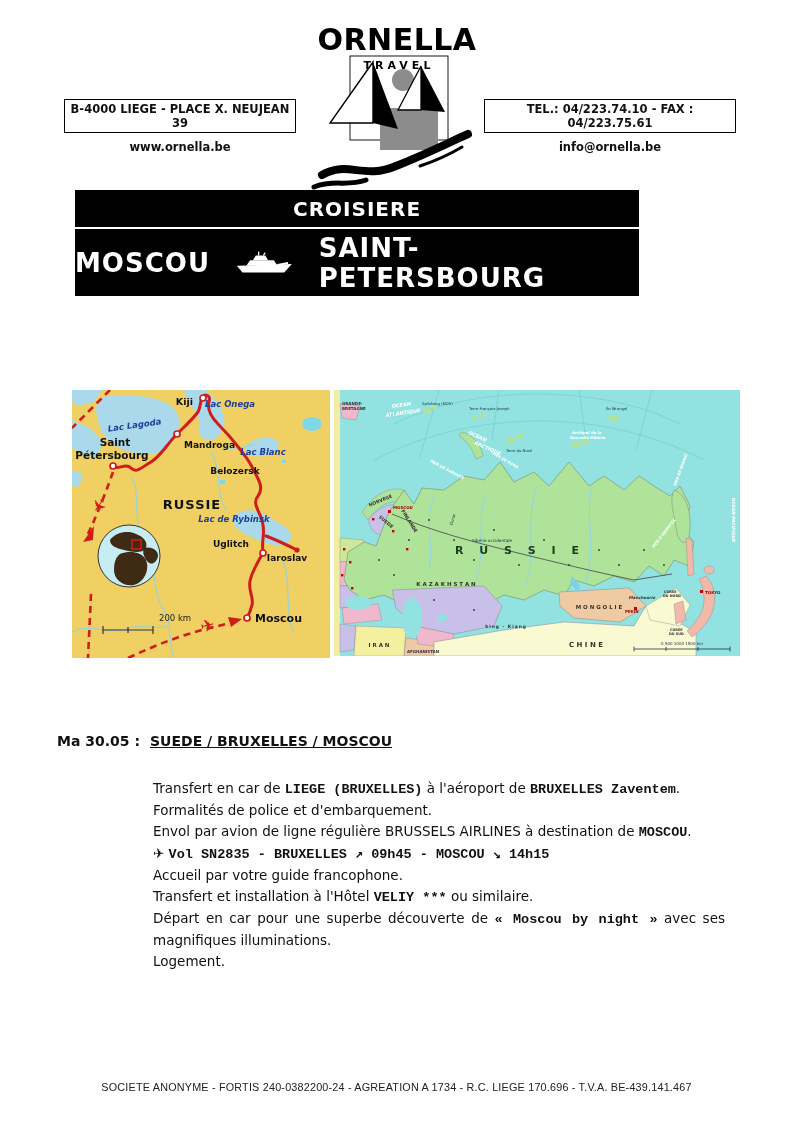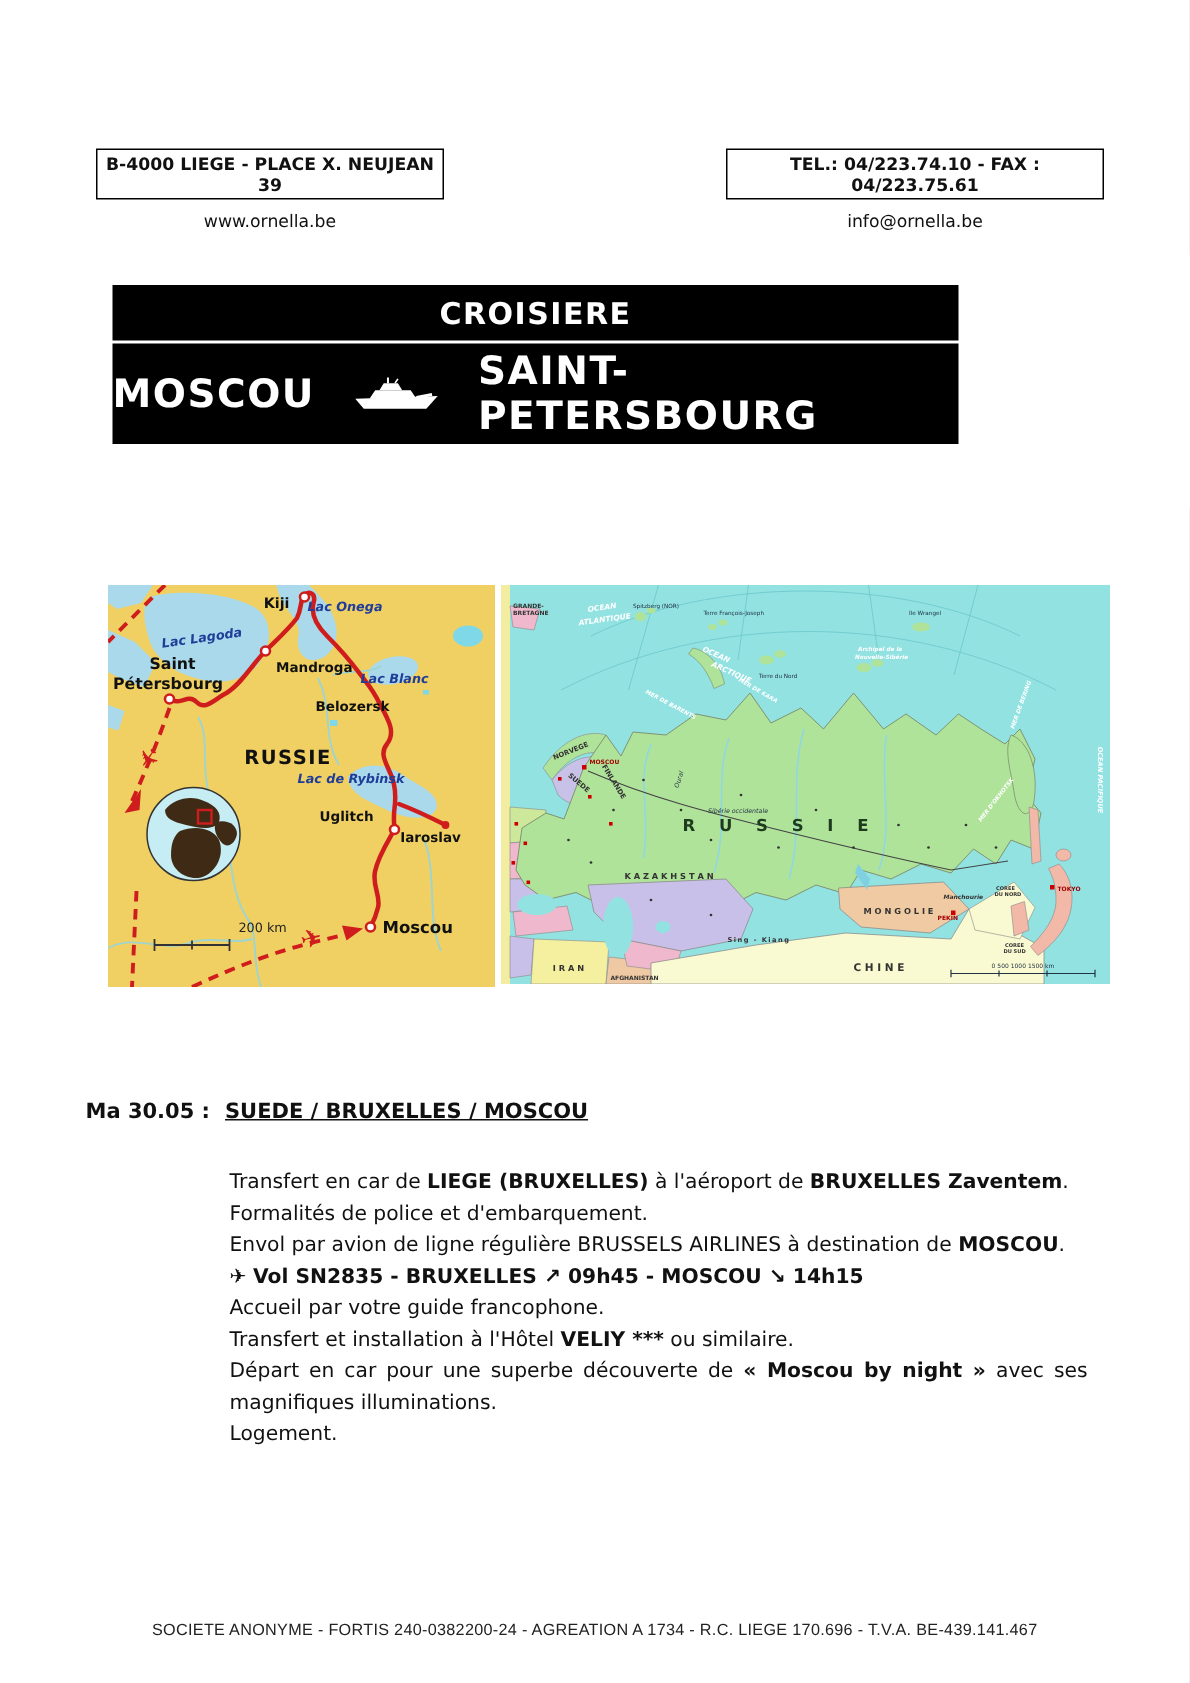--- a/index.html
+++ b/index.html
@@ -4,21 +4,21 @@
 <style>
   html,body{margin:0;padding:0;background:#e8e8e8;}
   .page{
     position:relative;width:793px;height:1122px;margin:0 auto;background:#fff;
     font-family:"DejaVu Sans",sans-serif;color:#111;overflow:hidden;
   }
   
   .logo-wrap{position:absolute;left:308px;top:10px;width:178px;height:180px;}
   .contact{position:absolute;text-align:center;font-size:11.5px;font-weight:bold;}
   .contact .box{border:1.5px solid #000;padding:2px 5px;display:block;}
-  .contact .under{margin-top:7px;font-weight:normal;}
+  .contact .under{margin-top:7px;font-weight:bold;}
   .contact-left{left:64px;top:99px;width:232px;}
   .contact-right{left:484px;top:99px;width:252px;}
   
   .banner{position:absolute;left:75px;width:564px;background:#000;color:#fff;
     display:flex;align-items:center;justify-content:center;font-weight:bold;}
   .banner1{top:190px;height:37px;font-size:20px;letter-spacing:1px;}
   .banner2{top:229px;height:67px;font-size:26px;letter-spacing:1px;gap:24px;}
   .banner2 svg{display:block;}
   
   .date-title{position:absolute;top:322px;left:0;width:100%;text-align:center;
@@ -27,32 +27,48 @@
   .map-left{position:absolute;left:72px;top:390px;width:258px;height:268px;}
   .map-right{position:absolute;left:334px;top:390px;width:406px;height:266px;}
   .map-left svg,.map-right svg{display:block;width:100%;height:100%;}
   
   .itin{position:absolute;left:57px;top:731px;width:678px;font-size:13.5px;line-height:21px;}
   .itin-head{display:flex;font-weight:bold;font-size:14px;}
   .itin-day{width:93px;flex:0 0 93px;}
   .itin-title{text-decoration:underline;}
   .itin-body{margin-left:96px;margin-top:26px;width:572px;}
   .itin-line{min-height:21px;}
-  .itin-line .b{font-weight:bold;}
+  .itin-line .b{font-weight:bold;font-family:Liberation Mono, monospace;}
   .itin-line.justify{text-align:justify;}
   
   .footer{position:absolute;top:1081px;left:0;width:100%;text-align:center;
     font-family:Liberation Sans, sans-serif;font-size:10.8px;letter-spacing:0.2px;color:#222;}
   svg text{font-family:"DejaVu Sans",sans-serif;}
 </style>
 </head>
 <body>
 
 <div class="page">
 
+  <div class="logo-wrap">
+    <svg viewBox="0 0 178 180">
+      <text x="89" y="40" text-anchor="middle" font-size="30" font-weight="bold" letter-spacing="0.5" fill="#000">ORNELLA</text>
+      <rect x="42" y="46" width="98" height="84" fill="none" stroke="#000" stroke-width="0.9"></rect>
+      <text x="91" y="59" text-anchor="middle" font-size="11" font-weight="bold" letter-spacing="4" fill="#000">TRAVEL</text>
+      <rect x="72" y="98" width="58" height="42" fill="#8c8c8c"></rect>
+      <circle cx="95" cy="70" r="11" fill="#8c8c8c"></circle>
+      <polygon points="65,52 22,113 65,113" fill="#fff" stroke="#000" stroke-width="1.4"></polygon>
+      <polygon points="65,52 65,113 90,119" fill="#000"></polygon>
+      <polygon points="113,56 90,100 113,100" fill="#fff" stroke="#000" stroke-width="1.3"></polygon>
+      <polygon points="113,56 113,100 137,102" fill="#000"></polygon>
+      <path d="M14,165 C 40,150 55,170 88,156 C 118,144 142,132 160,124" fill="none" stroke="#000" stroke-width="8" stroke-linecap="round"></path>
+      <path d="M6,177 C 26,169 38,177 58,170" fill="none" stroke="#000" stroke-width="5" stroke-linecap="round"></path>
+      <path d="M112,156 C 130,150 144,143 154,137" fill="none" stroke="#000" stroke-width="3" stroke-linecap="round"></path>
+    </svg>
+  </div>
 
   <div class="contact contact-left">
     <span class="box">B-4000 LIEGE - PLACE X. NEUJEAN 39</span>
     <div class="under">www.ornella.be</div>
   </div>
   <div class="contact contact-right">
     <span class="box">TEL.: 04/223.74.10  -  FAX : 04/223.75.61</span>
     <div class="under">info@ornella.be</div>
   </div>
 

